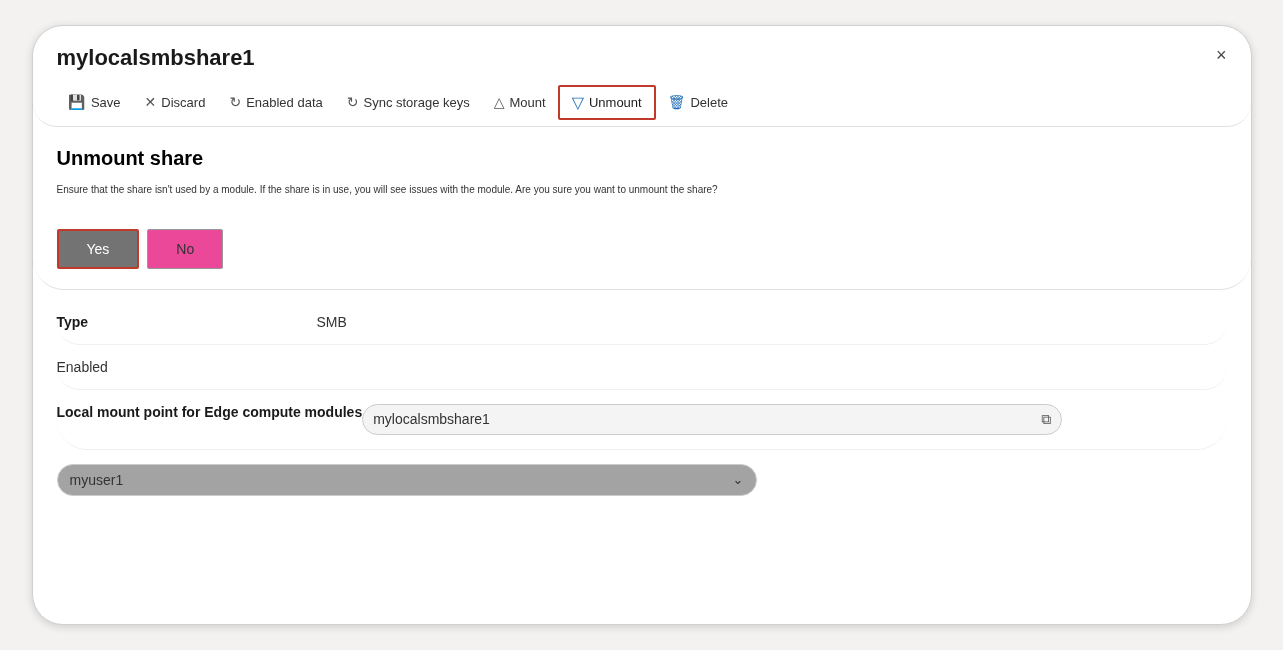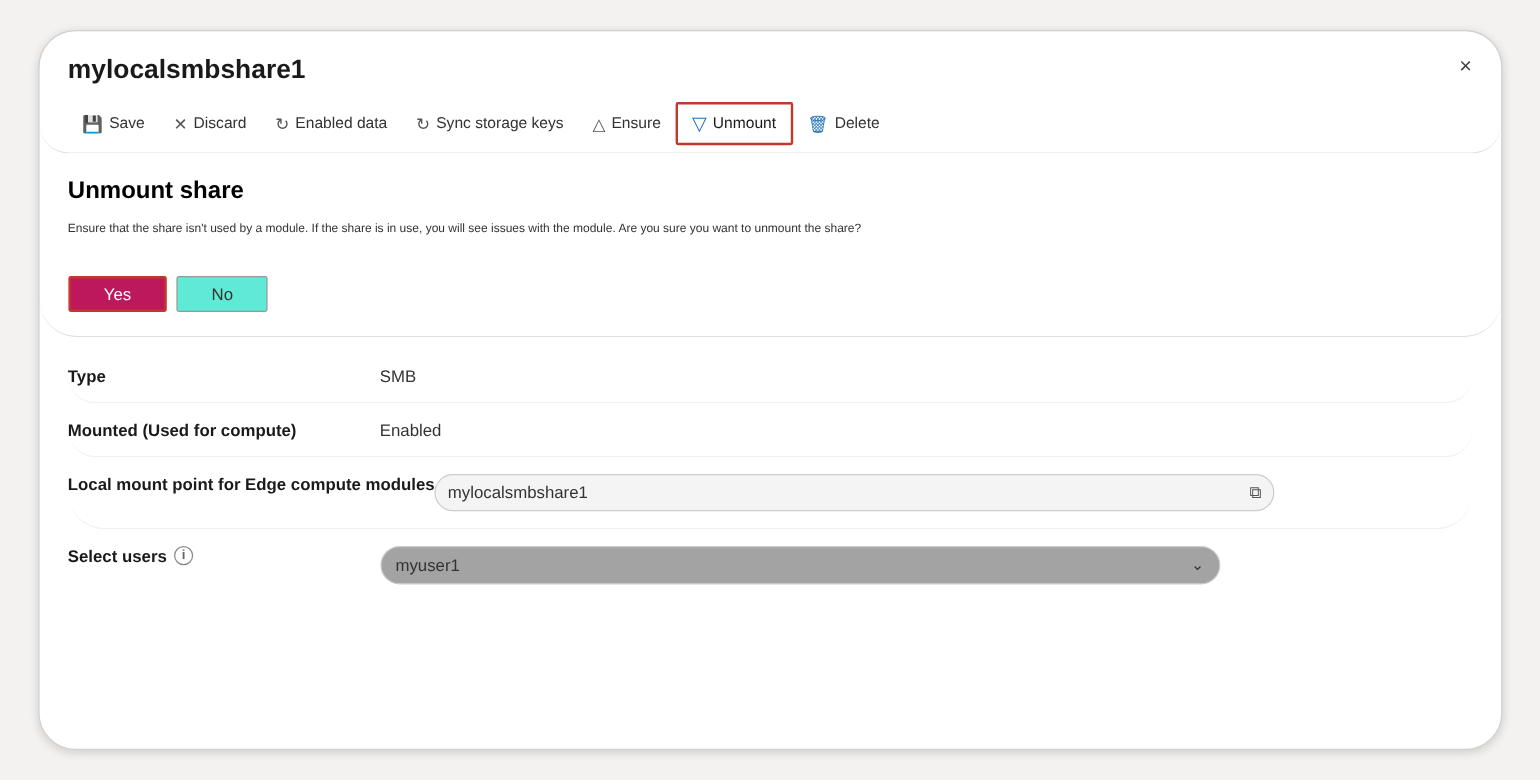--- a/index.html
+++ b/index.html
@@ -93,31 +93,31 @@
       color: #333;
       line-height: 1.5;
       max-width: 900px;
       margin-bottom: 32px;
     }
     .btn-group {
       display: flex;
       gap: 8px;
     }
     .btn-yes {
-      background: #be185d;
+      background: #737373;
       color: #fff;
       border: 2px solid #c0392b;
-      padding: 0 28px;
+      padding: 10px 28px;
       font-size: 14px;
       cursor: pointer;
       font-weight: 500;
       border-radius: 2px;
     }
     .btn-no {
-      background: #5eead4;
+      background: #ec4899;
       color: #333;
       border: 1px solid #999;
       padding: 6px 28px;
       font-size: 14px;
       cursor: pointer;
       border-radius: 2px;
     }
     .details-area {
       padding: 10px 24px;
     }
@@ -215,21 +215,21 @@
       <span>Enabled data</span>
     </button>
 
     <button class="toolbar-btn">
       <span class="icon">↻</span>
       <span>Sync storage keys</span>
     </button>
 
     <button class="toolbar-btn">
       <span class="icon">△</span>
-      <span>Ensure</span>
+      <span>Mount</span>
     </button>
 
     <button class="toolbar-btn unmount-btn">
       <span class="icon" style="color:#1e6db7; font-size:16px;">▽</span>
       <span>Unmount</span>
     </button>
 
     <button class="toolbar-btn">
       <span class="icon" style="color:#1e6db7;">🗑</span>
       <span>Delete</span>
@@ -248,43 +248,36 @@
   <div class="details-area">
 
     <div class="detail-row">
       <div class="detail-label">
         <span>Type</span>
       </div>
       <div class="detail-value">SMB</div>
     </div>
 
     <div class="detail-row">
-      <div class="detail-label">
-        <span>Mounted (Used for compute)</span>
-      </div>
       <div class="detail-value">Enabled</div>
     </div>
 
     <div class="detail-row">
       <div class="detail-label">
         <span>Local mount point for Edge compute modules</span>
       </div>
       <div class="detail-value">
         <div class="detail-input-box">
           <span class="detail-input-text">mylocalsmbshare1</span>
           <span class="copy-icon">⧉</span>
         </div>
       </div>
     </div>
 
     <div class="detail-row">
-      <div class="detail-label">
-        <span>Select users</span>
-        <span class="info-icon">i</span>
-      </div>
       <div class="detail-value">
         <div class="select-box">
           <span class="select-text">myuser1</span>
           <span class="chevron-icon">⌄</span>
         </div>
       </div>
     </div>
 
   </div>
 </div>

